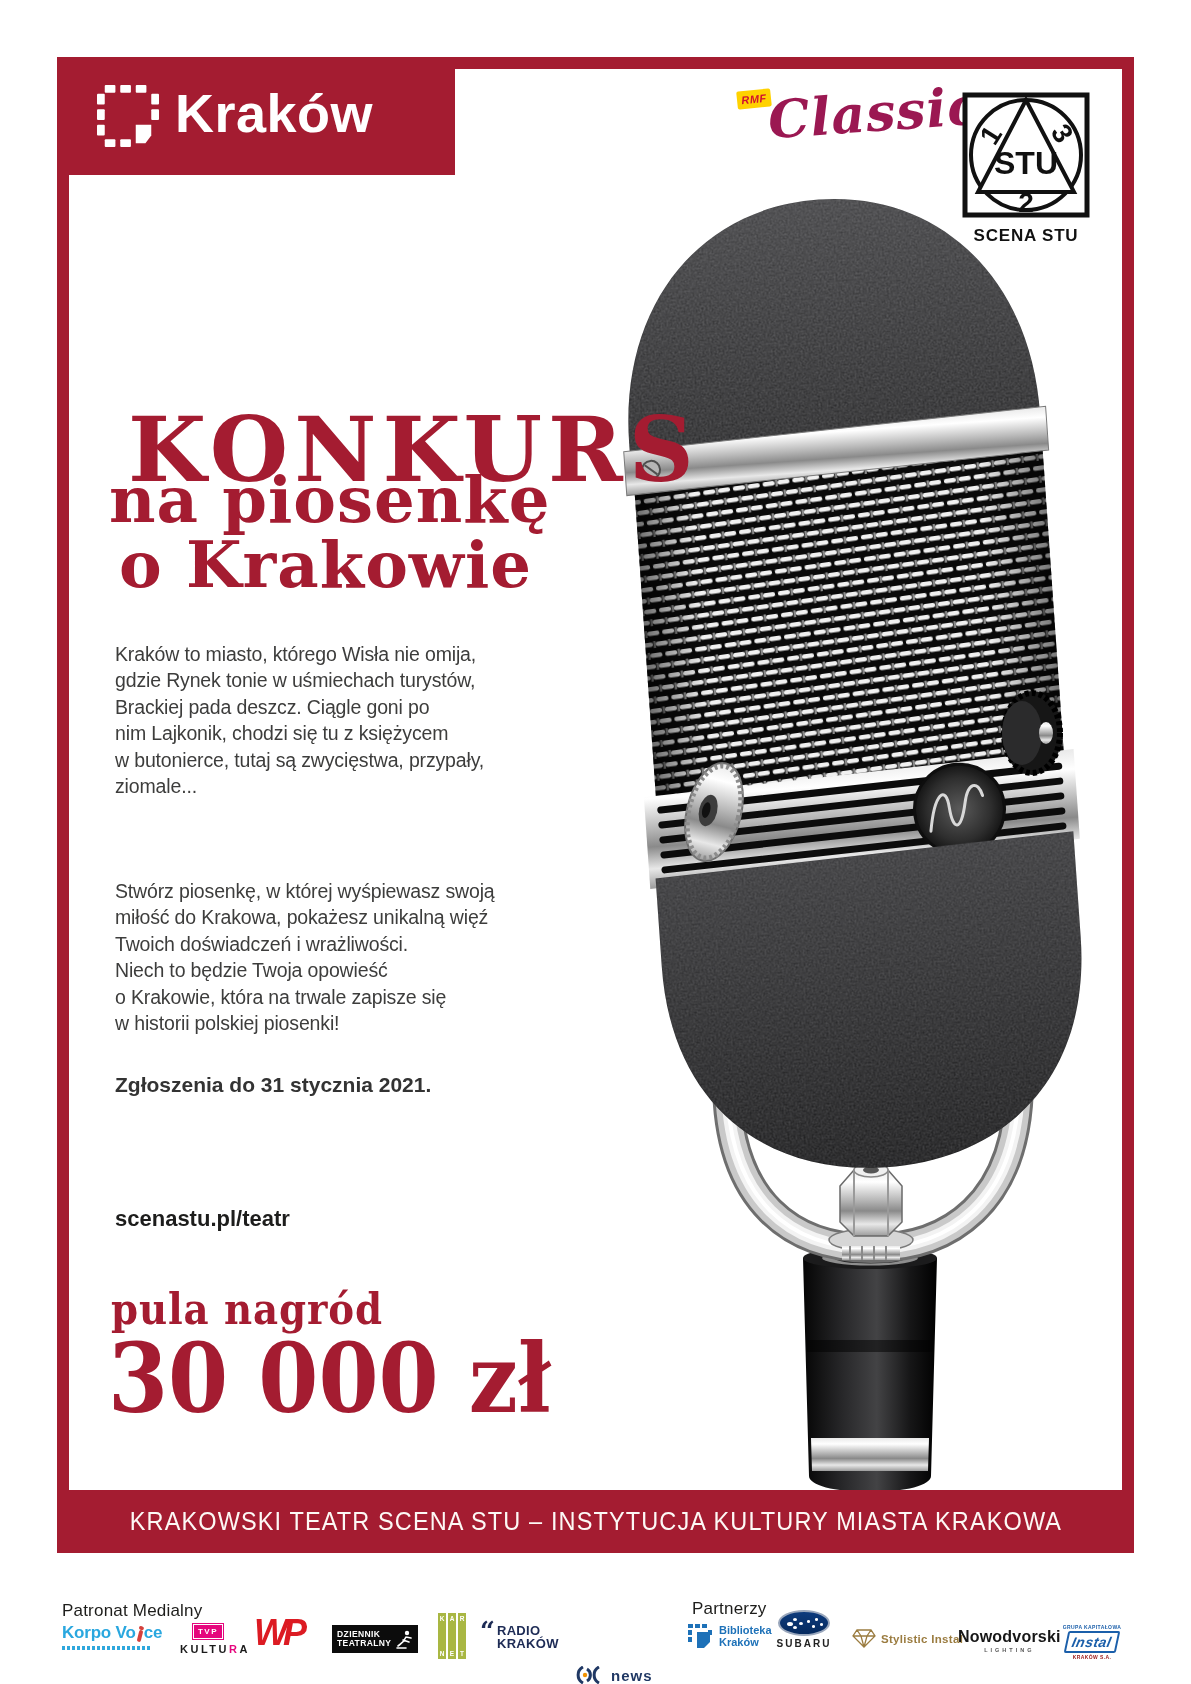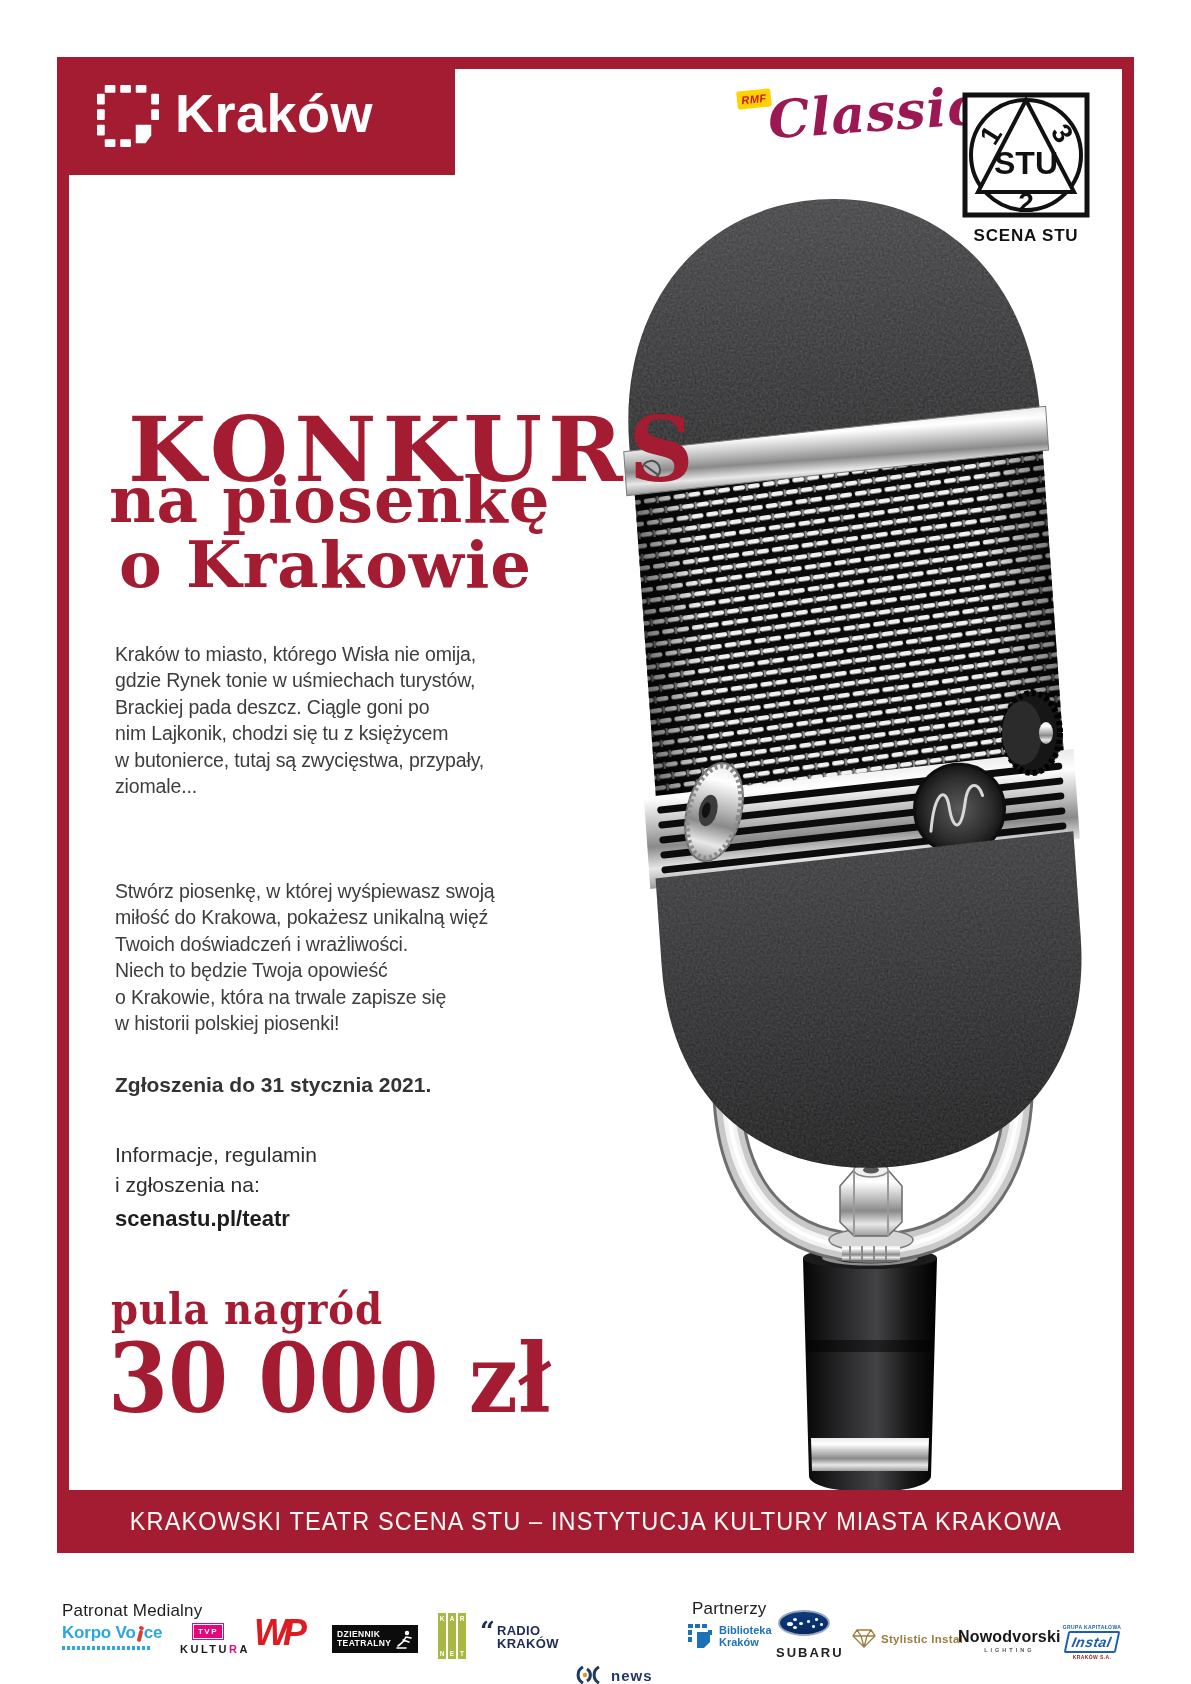--- a/index.html
+++ b/index.html
@@ -93,21 +93,21 @@
   .news{left:574px;top:1626px;}
   .nw-row{display:flex;align-items:center;gap:3px;margin-top:40px;}
   .nw-name{font-size:15px;font-weight:700;color:#203864;letter-spacing:1px;}
   .nw-sub{margin-top:2px;font-size:5.5px;font-weight:700;letter-spacing:0.6px;color:#203864;}
   .biblio{left:688px;top:1624px;display:flex;align-items:center;gap:7px;}
   .bb-t{font-size:11px;font-weight:800;color:#1d71b8;line-height:12px;}
   .subaru{left:776px;top:1610px;width:56px;text-align:center;}
   .sb-oval{position:relative;width:52px;height:26px;border-radius:50%;margin:0 auto;
            background:linear-gradient(#0d3b7d,#062a5e);border:2px solid #9aa7bc;box-sizing:border-box;}
   .sb-dot{position:absolute;background:#fff;border-radius:50%;}
-  .sb-word{margin-top:9px;font-size:13px;font-weight:800;letter-spacing:2px;color:#222;}
+  .sb-word{margin-top:2px;font-size:10px;font-weight:800;letter-spacing:2px;color:#222;}
   .stylistic{left:852px;top:1629px;display:flex;align-items:center;gap:5px;}
   .st-t{font-size:11.5px;font-weight:600;color:#9b7c40;letter-spacing:0.3px;}
   .nowod{left:958px;top:1628px;text-align:center;}
   .nd-name{font-size:16px;font-weight:600;color:#161616;letter-spacing:0.2px;}
   .nd-sub{margin-top:1px;font-size:5.5px;font-weight:700;letter-spacing:3px;color:#555;}
   .instal{left:1052px;top:1624px;width:80px;text-align:center;}
   .in-top{font-size:5px;font-weight:700;color:#1b5faa;letter-spacing:0.4px;}
   .in-box{margin-top:1px;border:2px solid #1b5faa;border-radius:2px;transform:skewX(-12deg);
           padding:0 4px;display:inline-block;background:#fff;}
   .in-name{display:inline-block;transform:skewX(0deg);font-size:14px;font-weight:800;font-style:italic;
@@ -298,24 +298,20 @@
     <span>Stwórz piosenkę, w której wyśpiewasz swoją</span>
     <span>miłość do Krakowa, pokażesz unikalną więź</span>
     <span>Twoich doświadczeń i wrażliwości.</span>
     <span>Niech to będzie Twoja opowieść</span>
     <span>o Krakowie, która na trwale zapisze się</span>
     <span>w historii polskiej piosenki!</span>
   </div>
 
   <div class="deadline">Zgłoszenia do 31 stycznia 2021.</div>
 
-  <div class="contact">
-    <span>Informacje, regulamin</span>
-    <span>i zgłoszenia na:</span>
-  </div>
   <div class="website">scenastu.pl/teatr</div>
 
   <div class="serifred prize-label">pula nagród</div>
   <div class="serifred prize-amount">30 000 zł</div>
 
   <div class="banner">
     <span>KRAKOWSKI TEATR SCENA STU – INSTYTUCJA KULTURY MIASTA KRAKOWA</span>
   </div>
 
   <div class="f-label" style="left:62px;top:1601px">Patronat Medialny</div>

